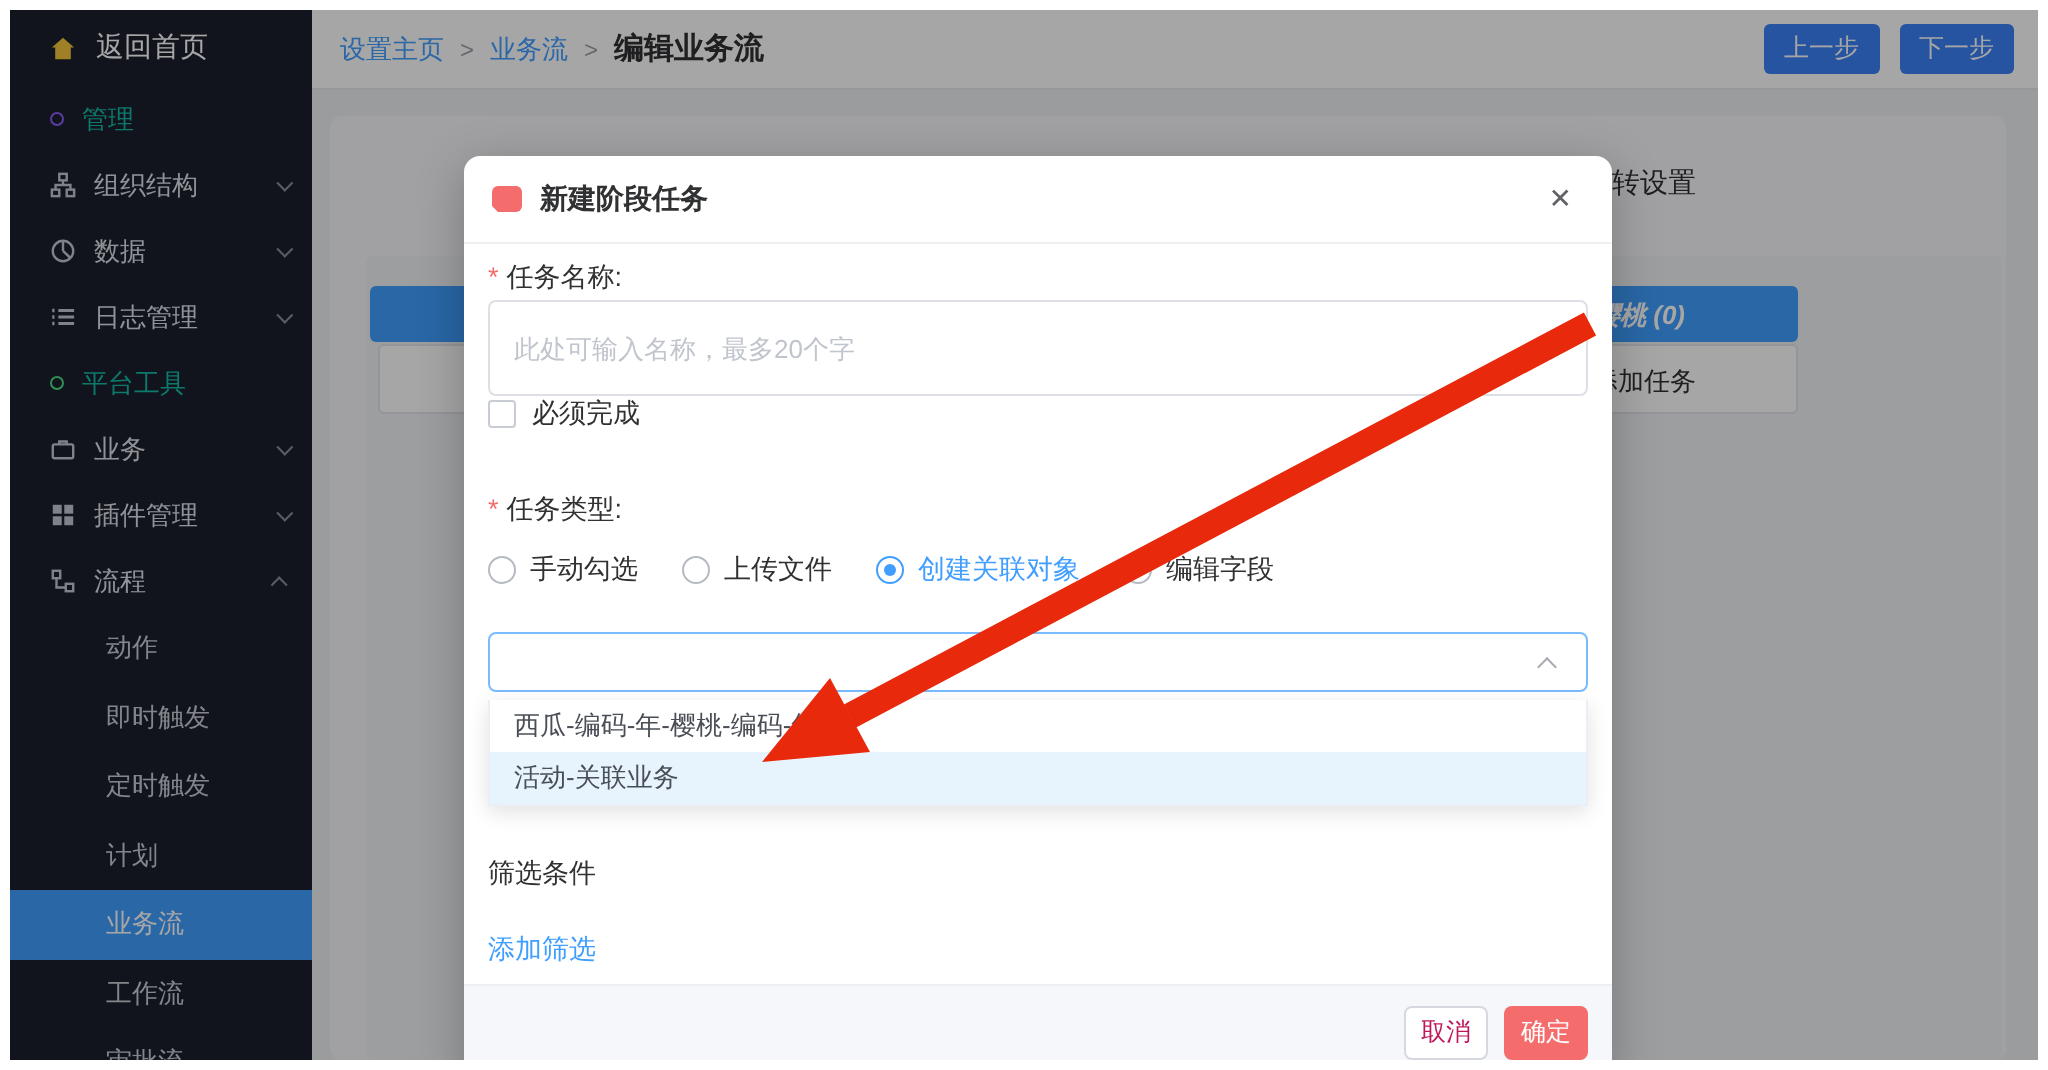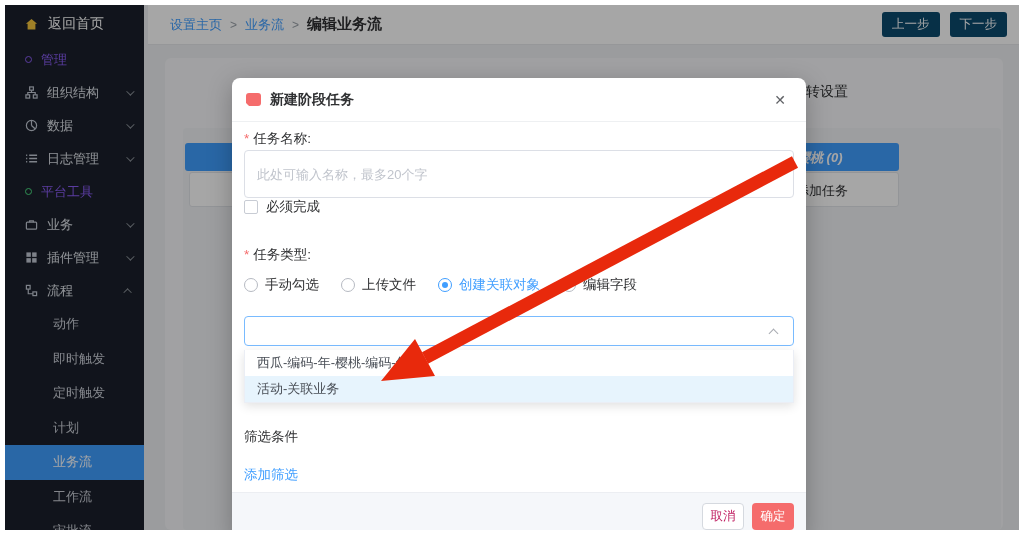--- a/index.html
+++ b/index.html
@@ -1,43 +1,43 @@
 <!DOCTYPE html>
 <html><head>
 <meta charset="utf-8">
 <style>
   * { margin:0; padding:0; box-sizing:border-box; }
   body { background:#fff; font-family:"Liberation Sans","DejaVu Sans",sans-serif; }
   .stage { position:relative; width:1024px; height:535px; background:#fff; overflow:hidden; }
   .app { position:absolute; left:5px; top:5px; right:5px; bottom:5px; overflow:hidden; background:#eef0f3; }
 
   
-  .sidebar { position:absolute; left:0; top:0; bottom:0; width:139px; background:#1b202b; z-index:1; overflow:hidden; }
+  .sidebar { position:absolute; left:0; top:0; bottom:0; width:151px; background:#1b202b; z-index:1; overflow:hidden; }
   .side-home { height:38px; display:flex; align-items:center; gap:10px; padding-left:20px; color:#ffffff; font-size:14px; }
   .nav-item { height:33px; display:flex; align-items:center; gap:9px; padding:0 12px 0 20px; color:#dde1e8; font-size:13px; cursor:pointer; }
-  .nav-item.group { color:#8b5cf6; }
+  .nav-item.group { color:#14b8a6; }
   .nav-item .chev { margin-left:auto; }
   .chev { width:6px; height:6px; border-right:1.5px solid #8a9099; border-bottom:1.5px solid #8a9099; display:inline-block; }
   .chev.down { transform:rotate(45deg) translateY(-2px); }
   .chev.up { transform:rotate(-135deg) translateY(-2px); }
   .ring { width:7px; height:7px; border-radius:50%; display:inline-block; }
   .ring.purple { border:1.5px solid #8b5cf6; }
   .ring.green { border:1.5px solid #4ade80; }
   .icn { width:13px; height:13px; flex:0 0 13px; }
   .icn svg { display:block; stroke:#c2c8d4; fill:none; stroke-width:1.3; }
   .sub-item { height:34.5px; display:flex; align-items:center; padding-left:48px; color:#c9cdd6; font-size:13px; cursor:pointer; }
   .sub-item.active { background:#409eff; color:#ffffff; }
 
   
   .topbar { position:absolute; left:143px; top:0; right:0; height:40px; background:#ffffff; border-bottom:1px solid #e7e9ec; display:flex; align-items:center; padding:0 12px 0 22px; }
   .crumb-link { color:#409eff; font-size:13px; cursor:pointer; }
   .crumb-sep { color:#9aa0a8; font-size:12px; margin:0 8px; }
   .crumb-current { color:#303133; font-size:15px; font-weight:600; }
   .step-btns { margin-left:auto; display:flex; gap:10px; }
-  .step-btn { min-width:52px; height:25px; background:#0c4a6e; color:#fff; font-size:12.5px; border:none; border-radius:3px; cursor:pointer; padding:0 10px; }
+  .step-btn { min-width:52px; height:25px; background:#3b82f6; color:#fff; font-size:12.5px; border:none; border-radius:3px; cursor:pointer; padding:0 10px; }
 
   
   .content { position:absolute; left:143px; top:40px; right:0; bottom:0; background:#eef0f3; }
   .card { position:absolute; left:17px; top:13px; right:16px; bottom:0; background:#f7f8fa; border-radius:6px; }
   .section-title { position:absolute; left:644px; top:38px; font-size:14px; color:#303133; font-weight:500; }
   .inner-panel { position:absolute; left:35px; top:83px; right:18px; bottom:0; background:#f1f3f6; border-radius:4px; }
   .tab-blue { position:absolute; left:37px; top:98px; width:714px; height:28px; background:#409eff; border-radius:3px; color:#fff; }
   .tab-blue .tab-label { position:absolute; left:612px; top:6px; font-size:13px; font-style:italic; font-weight:600; }
   .add-task-bar { position:absolute; left:41px; top:127px; width:710px; height:35px; background:#ffffff; border:1px solid #e2e5ea; border-radius:3px; color:#303133; }
   .add-task-bar .bar-label { position:absolute; left:606px; top:9px; font-size:13px; }

